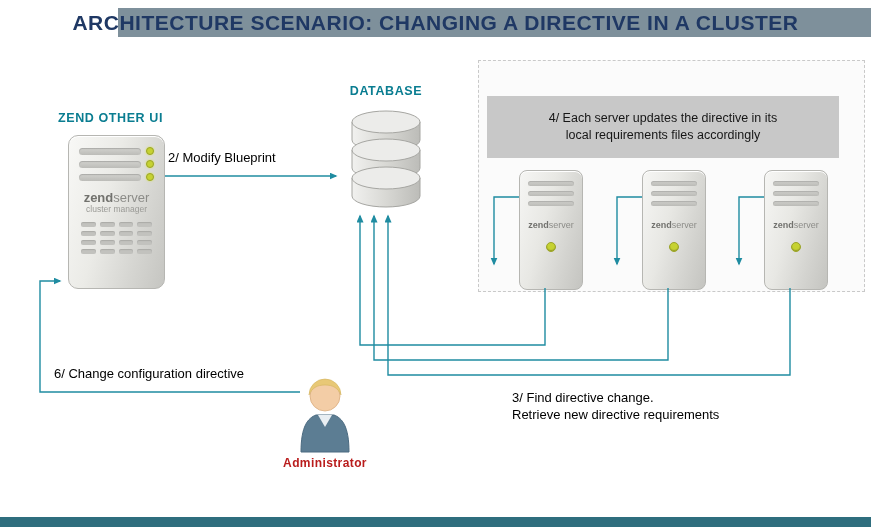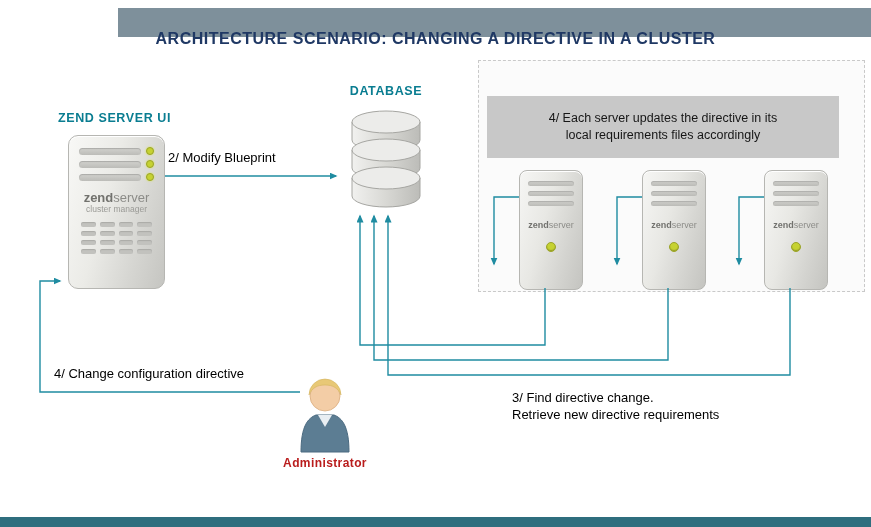--- a/index.html
+++ b/index.html
@@ -9,21 +9,21 @@
   }
 
   
   .header-bar {
     position:absolute; left:118px; top:8px; width:753px; height:29px;
     background:#7e909b;
   }
   .header-title {
     position:absolute; left:0; right:0; top:8px; height:30px;
     line-height:29px; text-align:center;
-    color:#1f3864; font-weight:bold; font-size:16px; letter-spacing:0.5px;margin-top:16px;
+    color:#1f3864; font-weight:bold; font-size:21px; letter-spacing:0.5px;
   }
   .footer-bar {
     position:absolute; left:0; bottom:0; width:871px; height:10px;
     background:#2f6e7e;
   }
 
   
   .teal-heading {
     position:absolute; color:#0a7d91; font-weight:bold; font-size:12.5px;
     letter-spacing:0.6px;
@@ -109,21 +109,21 @@
   .connectors { position:absolute; left:0; top:0; pointer-events:none; }
 </style>
 </head>
 <body>
 
 <div class="canvas">
 
   <div class="header-bar"></div>
   <div class="header-title">ARCHITECTURE SCENARIO: CHANGING A DIRECTIVE IN A CLUSTER</div>
 
-  <div class="teal-heading" style="left:58px; top:111px;">ZEND SERVER UI</div>
+  <div class="teal-heading" style="left:58px; top:111px;">ZEND OTHER UI</div>
 
   <div class="server-big">
     <div class="slot-row">
         <div class="slot-bar"></div>
         <div class="led"></div>
       </div>
     <div class="slot-row">
         <div class="slot-bar"></div>
         <div class="led"></div>
       </div>
@@ -194,21 +194,21 @@
   </div>
   <div class="server-small" style="left:764px;">
     <div class="ss-bar"></div>
     <div class="ss-bar"></div>
     <div class="ss-bar"></div>
     <div class="ss-logo"><span class="logo-bold">zend</span><span>server</span></div>
     <div class="ss-led"></div>
   </div>
 
   <div class="flow-label" style="left:168px; top:150px;">2/ Modify Blueprint</div>
-  <div class="flow-label" style="left:54px; top:366px;">4/ Change configuration directive</div>
+  <div class="flow-label" style="left:54px; top:366px;">6/ Change configuration directive</div>
   <div class="flow-label step3" style="left:512px; top:389px;">
     <div>3/ Find directive change.</div>
     <div>Retrieve new directive requirements</div>
   </div>
 
   <svg class="admin-icon" width="70" height="88" viewBox="0 0 70 88">
     <path d="M11 86 C11 60 18 52 26 49 L44 49 C52 52 59 60 59 86 Z" fill="#5c7d93" stroke="#4a6a80"></path>
     <path d="M28 49 L35 61 L42 49 Z" fill="#e9eef2"></path>
     <circle cx="35" cy="30" r="15" fill="#f3cda6" stroke="#d9ac7e" stroke-width="0.8"></circle>
     <path d="M35 13 a16 16 0 0 0 -16 16 c3 -7 8 -10 16 -10 c8 0 13 3 16 10 a16 16 0 0 0 -16 -16 z" fill="#e8c876" stroke="#d4b35e" stroke-width="0.6"></path>

